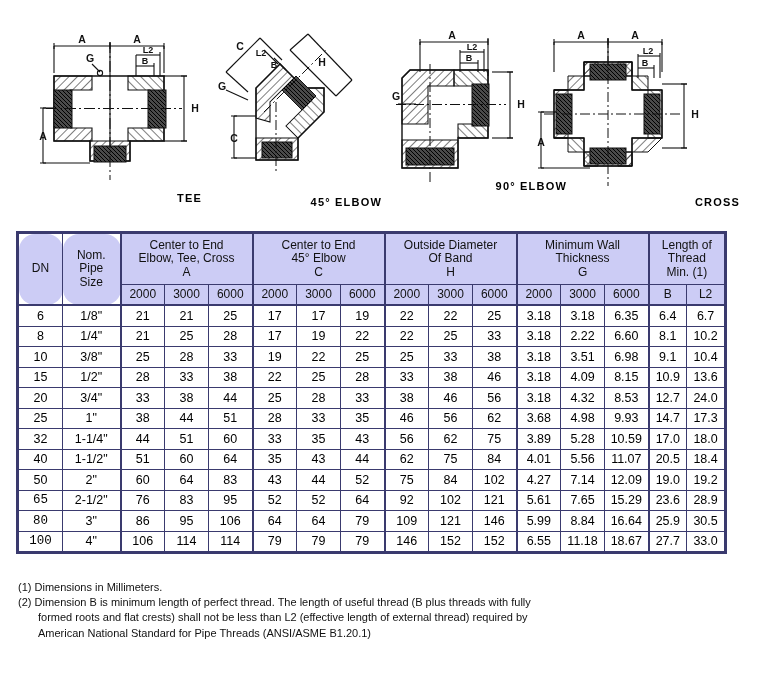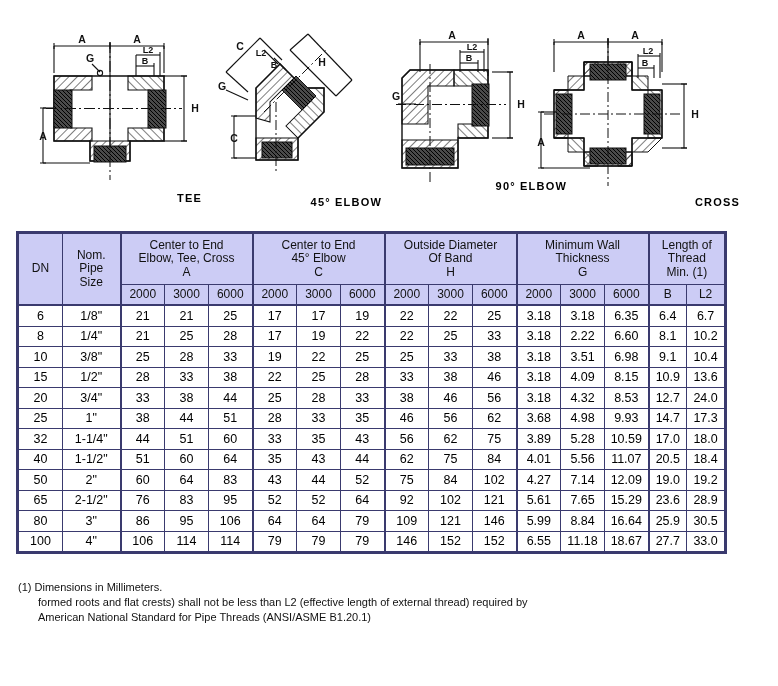--- a/index.html
+++ b/index.html
@@ -32,26 +32,26 @@
     line-height:1.12;
   }
   table.spec thead th{
     background:#ccccf5;
     font-weight:normal;
     font-size:12px;
     color:#111;
   }
   th.grp{height:50px;}
   th.sub{height:19px;font-size:12px;}
-  th.side{font-size:12px;}
+  th.side{font-size:12px;border-radius:16px;}
   table.spec tbody td{
     height:19.5px;background:#fff;font-size:12.5px;
   }
   td.dn{background:#ccccf5;}
-  td.dn-gray{background:#d3d3e4;}
+  td.dn-gray{background:#d3d3e4;font-family:Liberation Mono, monospace;}
   td.nps{background:#ccccf5;}
   .outer{outline:2px solid #3a3a6e;}
   .thickline{border-left:2px solid #3a3a6e !important;}
   .thickrow td,.thickrow th{border-top:2px solid #3a3a6e !important;}
 
   
   #notes{
     position:absolute;left:18px;top:580px;width:740px;
     font-size:11px;line-height:1.38;color:#111;
   }
@@ -587,15 +587,16 @@
           <td>18.67</td>
           <td class="thickline">27.7</td>
           <td>33.0</td>
         </tr>
       </tbody>
   </table>
 </div>
 
 <div id="notes">
   <span class="note">(1) Dimensions in Millimeters.</span>
+  <span class="note">(2) Dimension B is minimum length of perfect thread.    The length of useful thread (B plus threads with fully</span>
   <span class="note indent">formed roots and flat crests) shall not be less than L2 (effective length of external thread) required by</span>
   <span class="note indent">American National Standard for Pipe Threads (ANSI/ASME B1.20.1)</span>
 </div>
 
 </body></html>

